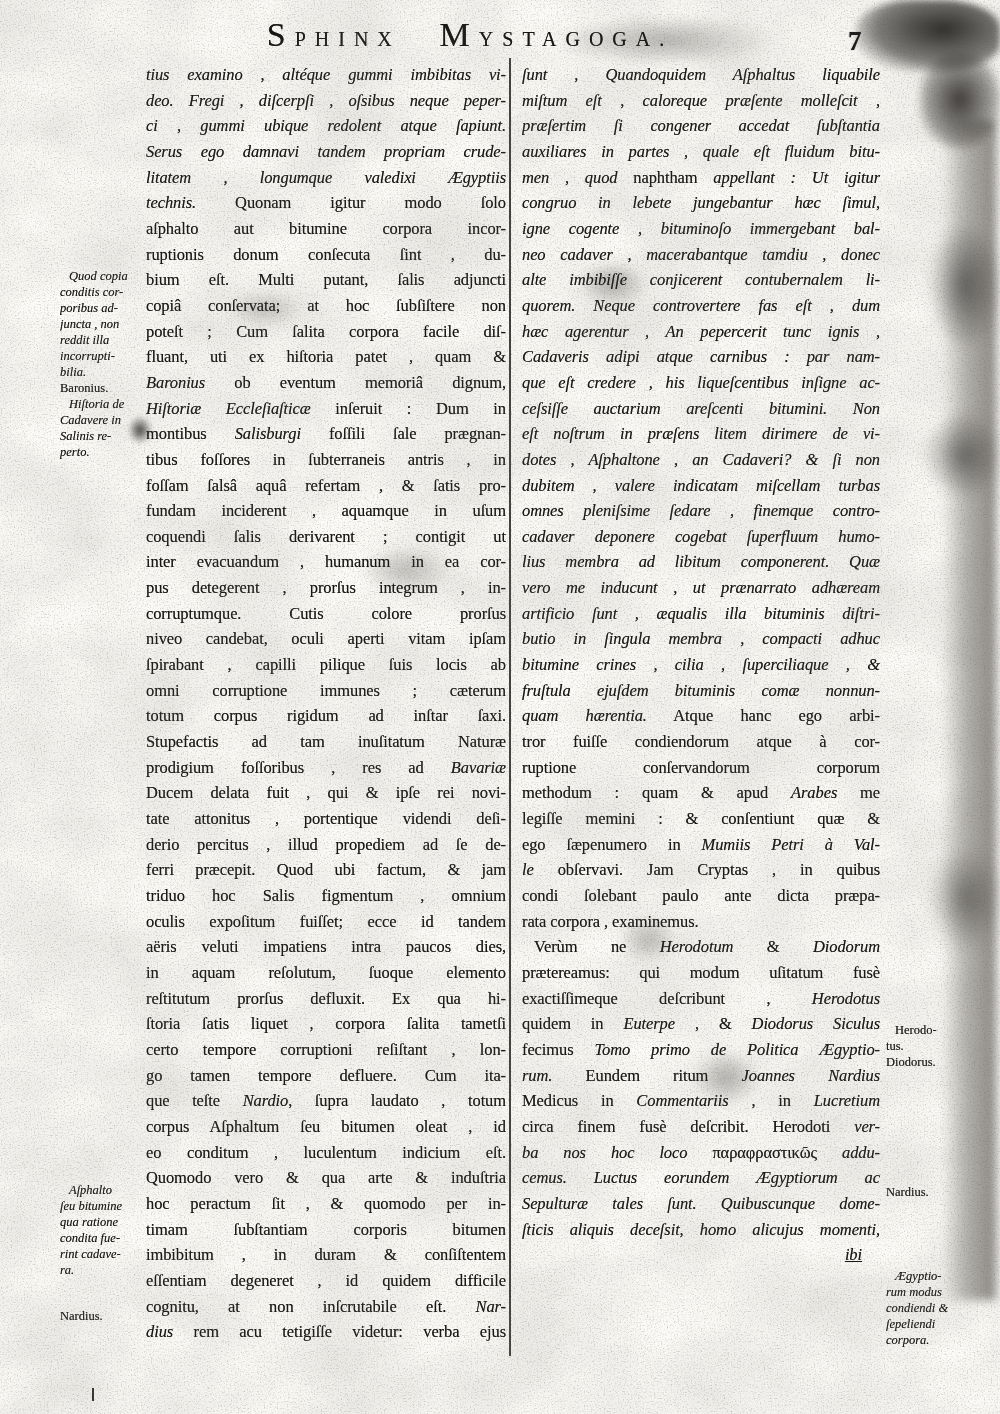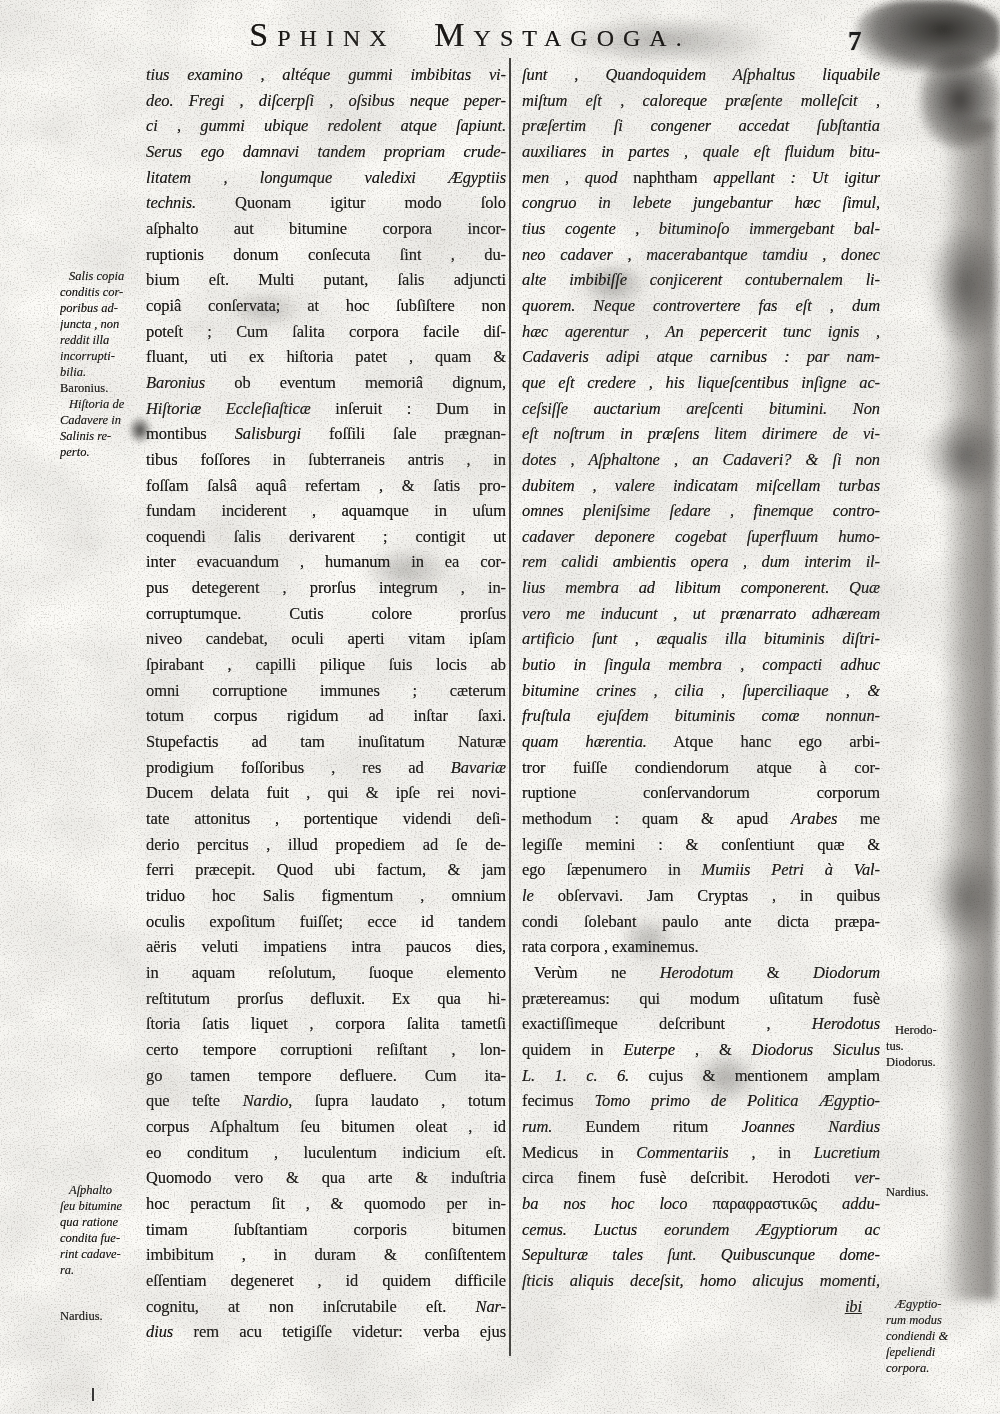--- a/index.html
+++ b/index.html
@@ -9,21 +9,21 @@
     font-family:"Liberation Serif","DejaVu Serif",serif;
     color:#161412;
   }
   .page{position:absolute;inset:0;}
   
   .title{
     position:absolute;top:16px;left:120px;width:700px;text-align:center;
     font-size:31px;letter-spacing:9px;word-spacing:22px;color:#141210;
     text-shadow:0 0 .6px rgba(0,0,0,.6);
   }
-  .title .w{display:inline-block;text-transform:uppercase;font-size:24px;text-align:center;}
+  .title .w{display:inline-block;text-transform:uppercase;font-size:20px;text-align:center;}
   .title .w::first-letter{font-size:34px;}
   .pagenum{
     position:absolute;left:848px;top:26px;font-size:27px;font-weight:bold;
     color:#1a1a1a;text-shadow:0 0 1px rgba(0,0,0,.5);
   }
   
   .col{
     position:absolute;top:62px;font-size:16.5px;line-height:25.66px;
     letter-spacing:-0.1px;
     text-shadow:0 0 .5px rgba(10,10,10,.55);
@@ -91,21 +91,21 @@
 
 <div class="page">
 
   <div class="title">
     <span class="w">Sphinx</span>
     <span class="w">Mystagoga.</span>
   </div>
   <div class="pagenum">7</div>
 
   <div class="note note-l" style="top:268px">
-      <div class="tl ind"><span class="it">Salis copia</span></div>
+      <div class="tl ind"><span class="it">Quod copia</span></div>
       <div class="tl"><span class="it">conditis cor-</span></div>
       <div class="tl"><span class="it">poribus ad-</span></div>
       <div class="tl"><span class="it">juncta , non</span></div>
       <div class="tl"><span class="it">reddit illa</span></div>
       <div class="tl"><span class="it">incorrupti-</span></div>
       <div class="tl"><span class="it">bilia.</span></div>
       <div class="tl"><span class="ro">Baronius.</span></div>
       <div class="tl ind"><span class="it">Hiſtoria de</span></div>
       <div class="tl"><span class="it">Cadavere in</span></div>
       <div class="tl"><span class="it">Salinis re-</span></div>
@@ -124,21 +124,21 @@
     </div>
 
   <div class="note note-r" style="top:1022px">
       <div class="tl ind"><span class="ro">Herodo-</span></div>
       <div class="tl"><span class="ro">tus.</span></div>
       <div class="tl"><span class="ro">Diodorus.</span></div>
     </div>
   <div class="note note-r" style="top:1184px">
       <div class="tl"><span class="ro">Nardius.</span></div>
     </div>
-  <div class="note note-r" style="top:1296px">
+  <div class="note note-r" style="top:1268px">
       <div class="tl ind"><span class="it">Ægyptio-</span></div>
       <div class="tl"><span class="it">rum modus</span></div>
       <div class="tl"><span class="it">condiendi &amp;</span></div>
       <div class="tl"><span class="it">ſepeliendi</span></div>
       <div class="tl"><span class="it">corpora.</span></div>
     </div>
 
   <div class="col col-left">
       <div class="tl"><span class="it">tius examino , altéque gummi imbibitas vi-</span></div>
       <div class="tl"><span class="it">deo. Fregi , diſcerpſi , oſsibus neque peper-</span></div>
@@ -192,54 +192,52 @@
       <div class="tl"><span class="it">dius</span><span class="ro"> rem acu tetigiſſe videtur: verba ejus</span></div>
     </div>
   <div class="divider"></div>
   <div class="col col-right">
       <div class="tl"><span class="it">ſunt , Quandoquidem Aſphaltus liquabile</span></div>
       <div class="tl"><span class="it">miſtum eſt , caloreque præſente molleſcit ,</span></div>
       <div class="tl"><span class="it">præſertim ſi congener accedat ſubſtantia</span></div>
       <div class="tl"><span class="it">auxiliares in partes , quale eſt fluidum bitu-</span></div>
       <div class="tl"><span class="it">men , quod </span><span class="ro">naphtham</span><span class="it"> appellant : Ut igitur</span></div>
       <div class="tl"><span class="it">congruo in lebete jungebantur hæc ſimul,</span></div>
-      <div class="tl"><span class="it">tius cogente , bituminoſo immergebant bal-</span></div>
+      <div class="tl"><span class="it">igne cogente , bituminoſo immergebant bal-</span></div>
       <div class="tl"><span class="it">neo cadaver , macerabantque tamdiu , donec</span></div>
       <div class="tl"><span class="it">alte imbibiſſe conjicerent contubernalem li-</span></div>
       <div class="tl"><span class="it">quorem. Neque controvertere fas eſt , dum</span></div>
       <div class="tl"><span class="it">hæc agerentur , An pepercerit tunc ignis ,</span></div>
       <div class="tl"><span class="it">Cadaveris adipi atque carnibus : par nam-</span></div>
       <div class="tl"><span class="it">que eſt credere , his liqueſcentibus inſigne ac-</span></div>
       <div class="tl"><span class="it">ceſsiſſe auctarium areſcenti bitumini. Non</span></div>
       <div class="tl"><span class="it">eſt noſtrum in præſens litem dirimere de vi-</span></div>
       <div class="tl"><span class="it">dotes , Aſphaltone , an Cadaveri? &amp; ſi non</span></div>
       <div class="tl"><span class="it">dubitem , valere indicatam miſcellam turbas</span></div>
       <div class="tl"><span class="it">omnes pleniſsime ſedare , finemque contro-</span></div>
       <div class="tl"><span class="it">cadaver deponere cogebat ſuperfluum humo-</span></div>
-      <div class="tl"><span class="it">rem calidi ambientis opera , dum interim il-</span></div>
       <div class="tl"><span class="it">lius membra ad libitum componerent. Quæ</span></div>
       <div class="tl"><span class="it">vero me inducunt , ut prænarrato adhæream</span></div>
       <div class="tl"><span class="it">artificio ſunt , æqualis illa bituminis diſtri-</span></div>
       <div class="tl"><span class="it">butio in ſingula membra , compacti adhuc</span></div>
       <div class="tl"><span class="it">bitumine crines , cilia , ſuperciliaque , &amp;</span></div>
       <div class="tl"><span class="it">fruſtula ejuſdem bituminis comæ nonnun-</span></div>
       <div class="tl"><span class="it">quam hærentia.</span><span class="ro"> Atque hanc ego arbi-</span></div>
       <div class="tl"><span class="ro">tror fuiſſe condiendorum atque à cor-</span></div>
       <div class="tl"><span class="ro">ruptione conſervandorum corporum</span></div>
       <div class="tl"><span class="ro">methodum : quam &amp; apud </span><span class="it">Arabes</span><span class="ro"> me</span></div>
       <div class="tl"><span class="ro">legiſſe memini : &amp; conſentiunt quæ &amp;</span></div>
       <div class="tl"><span class="ro">ego ſæpenumero in </span><span class="it">Mumiis Petri à Val-</span></div>
       <div class="tl"><span class="it">le</span><span class="ro"> obſervavi. Jam Cryptas , in quibus</span></div>
       <div class="tl"><span class="ro">condi ſolebant paulo ante dicta præpa-</span></div>
       <div class="tl nj"><span class="ro">rata corpora , examinemus.</span></div>
       <div class="tl ind"><span class="ro">Verùm ne </span><span class="it">Herodotum</span><span class="ro"> &amp; </span><span class="it">Diodorum</span></div>
       <div class="tl"><span class="ro">prætereamus: qui modum uſitatum fusè</span></div>
       <div class="tl"><span class="ro">exactiſſimeque deſcribunt , </span><span class="it">Herodotus</span></div>
       <div class="tl"><span class="ro">quidem in </span><span class="it">Euterpe</span><span class="ro"> , &amp; </span><span class="it">Diodorus Siculus</span></div>
-      <div class="tl"><span class="it">L. 1. c. 6.</span><span class="ro"> cujus &amp; mentionem amplam</span></div>
       <div class="tl"><span class="ro">fecimus </span><span class="it">Tomo primo de Politica Ægyptio-</span></div>
       <div class="tl"><span class="it">rum.</span><span class="ro"> Eundem ritum </span><span class="it">Joannes Nardius</span></div>
       <div class="tl"><span class="ro">Medicus in </span><span class="it">Commentariis</span><span class="ro"> , in </span><span class="it">Lucretium</span></div>
       <div class="tl"><span class="ro">circa finem fusè deſcribit. Herodoti </span><span class="it">ver-</span></div>
       <div class="tl"><span class="it">ba nos hoc loco </span><span class="ro">παραφραστικῶς</span><span class="it"> addu-</span></div>
       <div class="tl"><span class="it">cemus. Luctus eorundem Ægyptiorum ac</span></div>
       <div class="tl"><span class="it">Sepulturæ tales ſunt. Quibuscunque dome-</span></div>
       <div class="tl"><span class="it">ſticis aliquis deceſsit, homo alicujus momenti,</span></div>
       <div class="tl nj ar"><span class="it">ibi</span></div>
     </div>

